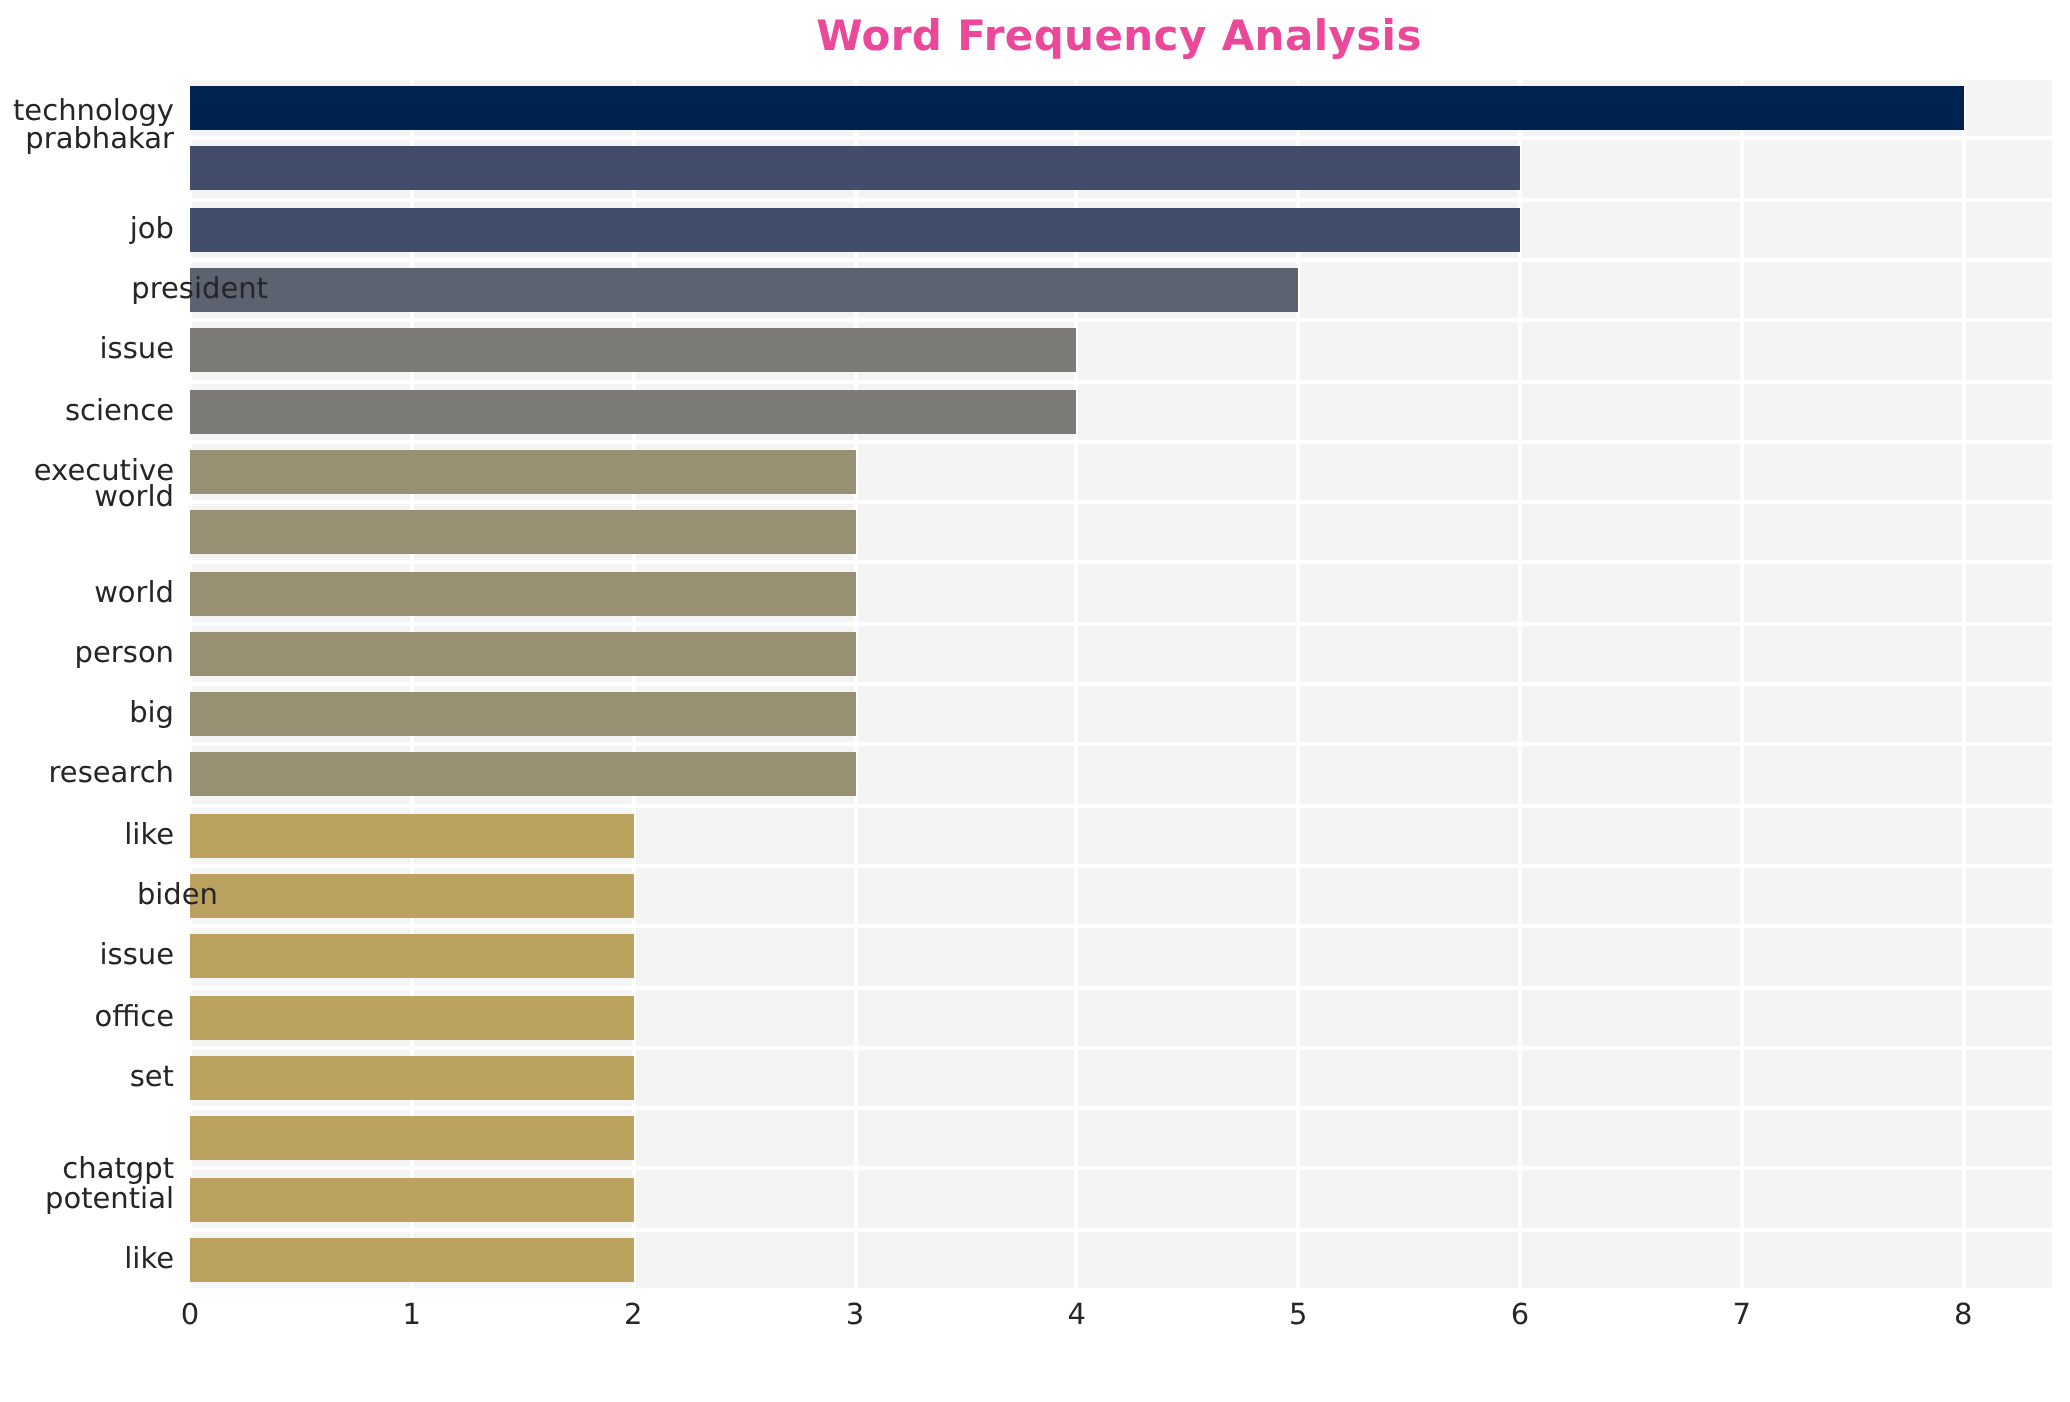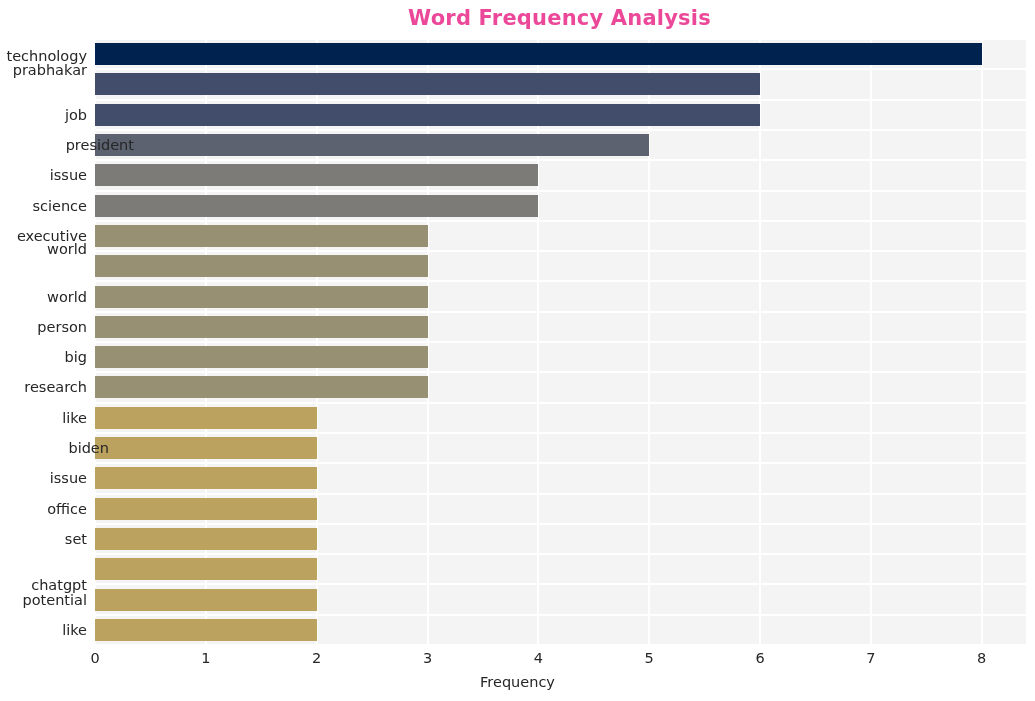--- a/index.html
+++ b/index.html
@@ -186,15 +186,14 @@
       <div class="xtick-label" style="left: 205.833px;">1</div>
       <div class="xtick-label" style="left: 316.667px;">2</div>
       <div class="xtick-label" style="left: 427.5px;">3</div>
       <div class="xtick-label" style="left: 538.333px;">4</div>
       <div class="xtick-label" style="left: 649.167px;">5</div>
       <div class="xtick-label" style="left: 760px;">6</div>
       <div class="xtick-label" style="left: 870.833px;">7</div>
       <div class="xtick-label" style="left: 981.667px;">8</div>
     </div>
 
-  <div id="xaxis-title">Frequency</div>
 
 </div>
 
 </body></html>

